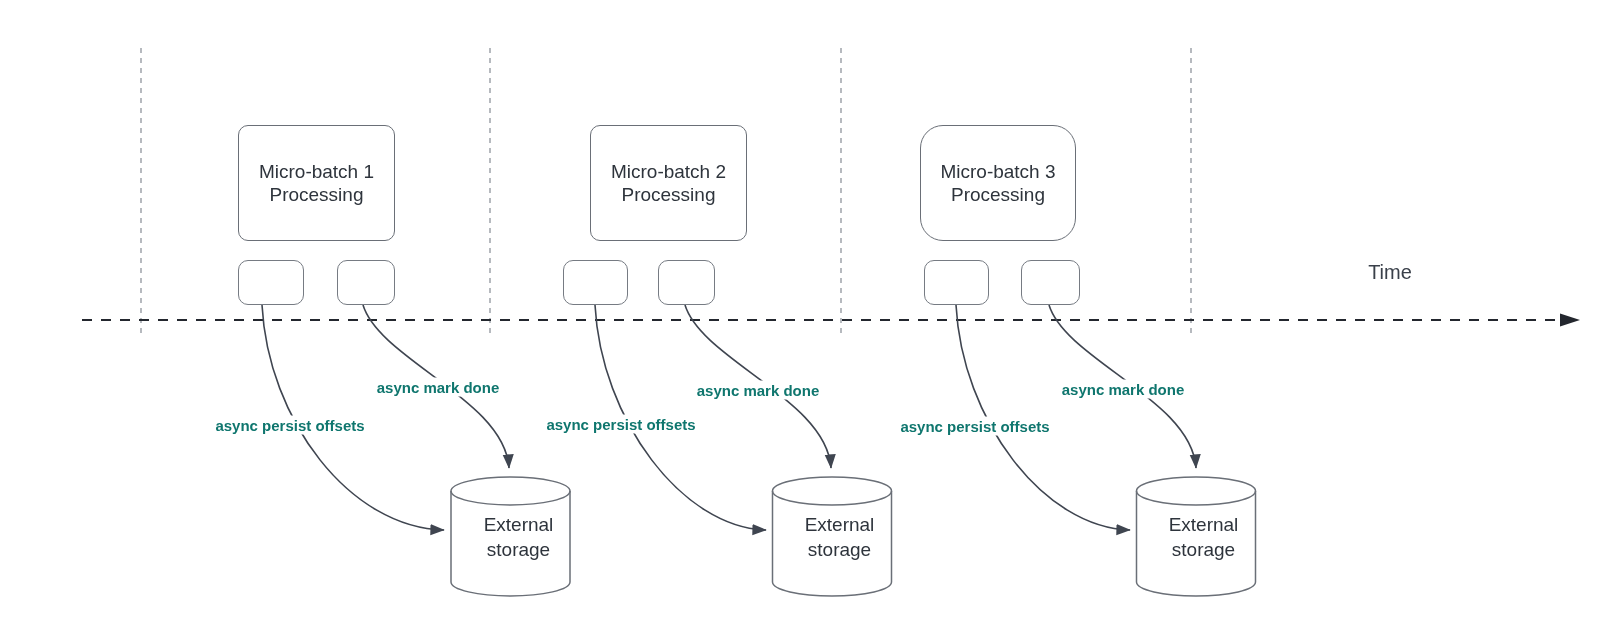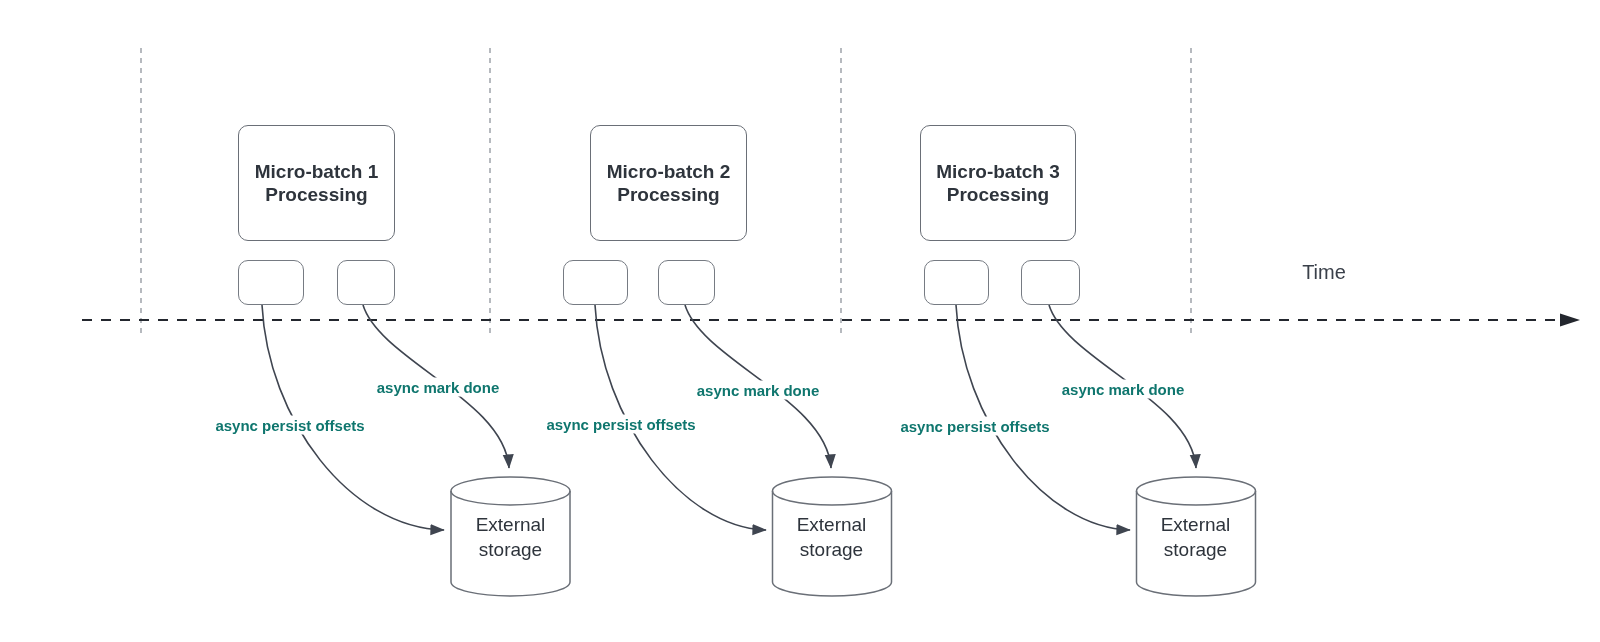--- a/index.html
+++ b/index.html
@@ -22,21 +22,20 @@
     background: #ffffff;
     display: flex;
     align-items: center;
     justify-content: center;
     text-align: center;
     font-size: 19px;
     line-height: 23px;
     color: #2e343c;
     white-space: pre-line;
     box-sizing: border-box;
-    font-weight: bold;
   }
   .mini-box {
     position: absolute;
     height: 45px;
     border: 1.5px solid #767b83;
     border-radius: 10px;
     background: #ffffff;
     box-sizing: border-box;
   }
   .arrow-label {
@@ -54,20 +53,21 @@
     width: 119px;
     height: 119px;
     display: flex;
     align-items: center;
     justify-content: center;
     text-align: center;
     font-size: 19px;
     line-height: 25px;
     color: #2e343c;
     white-space: pre-line;
+    margin-left: 8px;
   }
   .time-label {
     position: absolute;
     transform: translate(-50%, -50%);
     font-size: 20px;
     color: #3a404a;
     white-space: nowrap;
   }
 </style>
 </head>
@@ -110,21 +110,21 @@
     <g>
       <path d="M1136.5,491 a59.5,14 0 0 1 119,0 v91 a59.5,14 0 0 1 -119,0 z" fill="#ffffff" stroke="#6a6f77" stroke-width="1.5"></path>
       <path d="M1136.5,491 a59.5,14 0 0 0 119,0" fill="none" stroke="#6a6f77" stroke-width="1.5"></path>
     </g>
   </svg>
 
   <div class="proc-box" style="left:238px; top:125px;">Micro-batch 1
 Processing</div>
   <div class="proc-box" style="left:560px; top:125px;margin-left:30px;">Micro-batch 2
 Processing</div>
-  <div class="proc-box" style="left:920px; top:125px; width:156px;">Micro-batch 3
+  <div class="proc-box" style="left:920px; top:125px; width:156px;border-radius:23px;">Micro-batch 3
 Processing</div>
 
   <div class="mini-box" style="left:238px; top:260px; width:66px;"></div>
   <div class="mini-box" style="left:337px; top:260px; width:58px;"></div>
   <div class="mini-box" style="left:563px; top:260px; width:65px;"></div>
   <div class="mini-box" style="left:658px; top:260px; width:57px;"></div>
   <div class="mini-box" style="left:924px; top:260px; width:65px;"></div>
   <div class="mini-box" style="left:1021px; top:260px; width:59px;"></div>
 
   <div class="arrow-label" style="left:290px; top:425px;">async persist offsets</div>
@@ -134,15 +134,15 @@
   <div class="arrow-label" style="left:975px; top:426px;">async persist offsets</div>
   <div class="arrow-label" style="left:1123px; top:389px;">async mark done</div>
 
   <div class="cyl-label" style="left:451px; top:477px;">External
 storage</div>
   <div class="cyl-label" style="left:772px; top:477px;">External
 storage</div>
   <div class="cyl-label" style="left:1136px; top:477px;">External
 storage</div>
 
-  <div class="time-label" style="left:1324px; top:272px;">Time</div>
+  <div class="time-label" style="left:1390px; top:272px;">Time</div>
 
 </div>
 
 </body></html>

